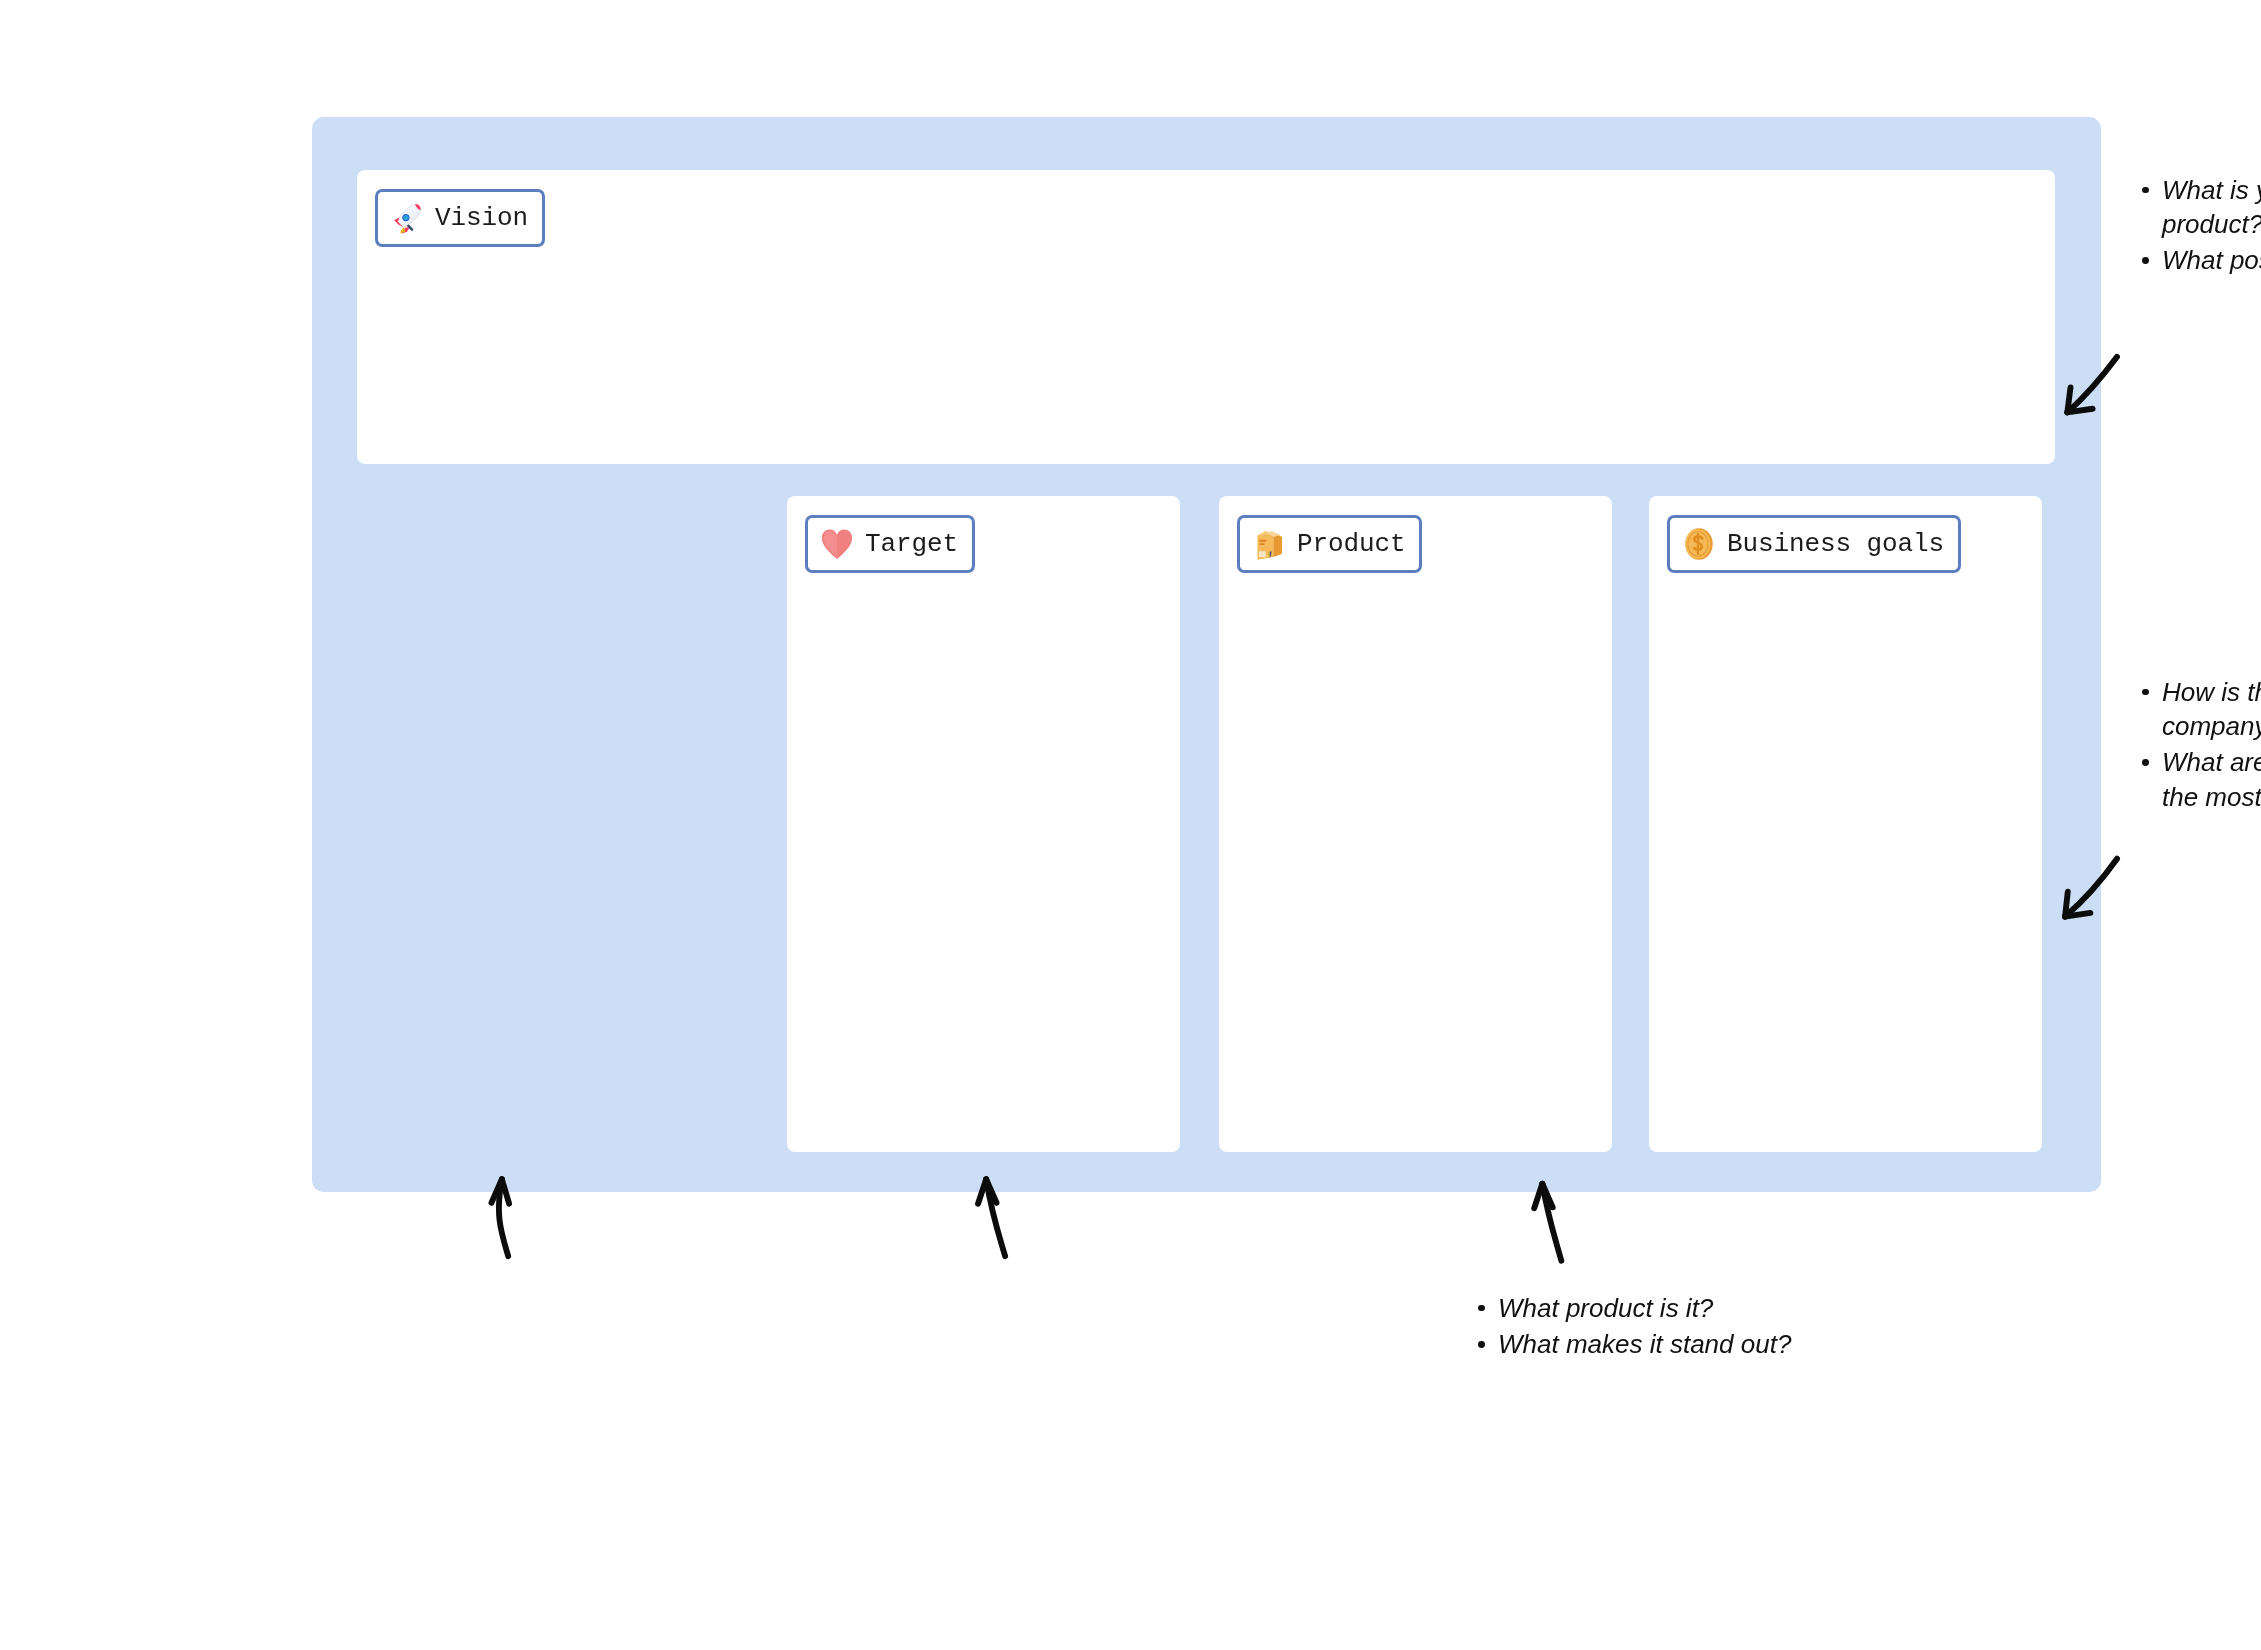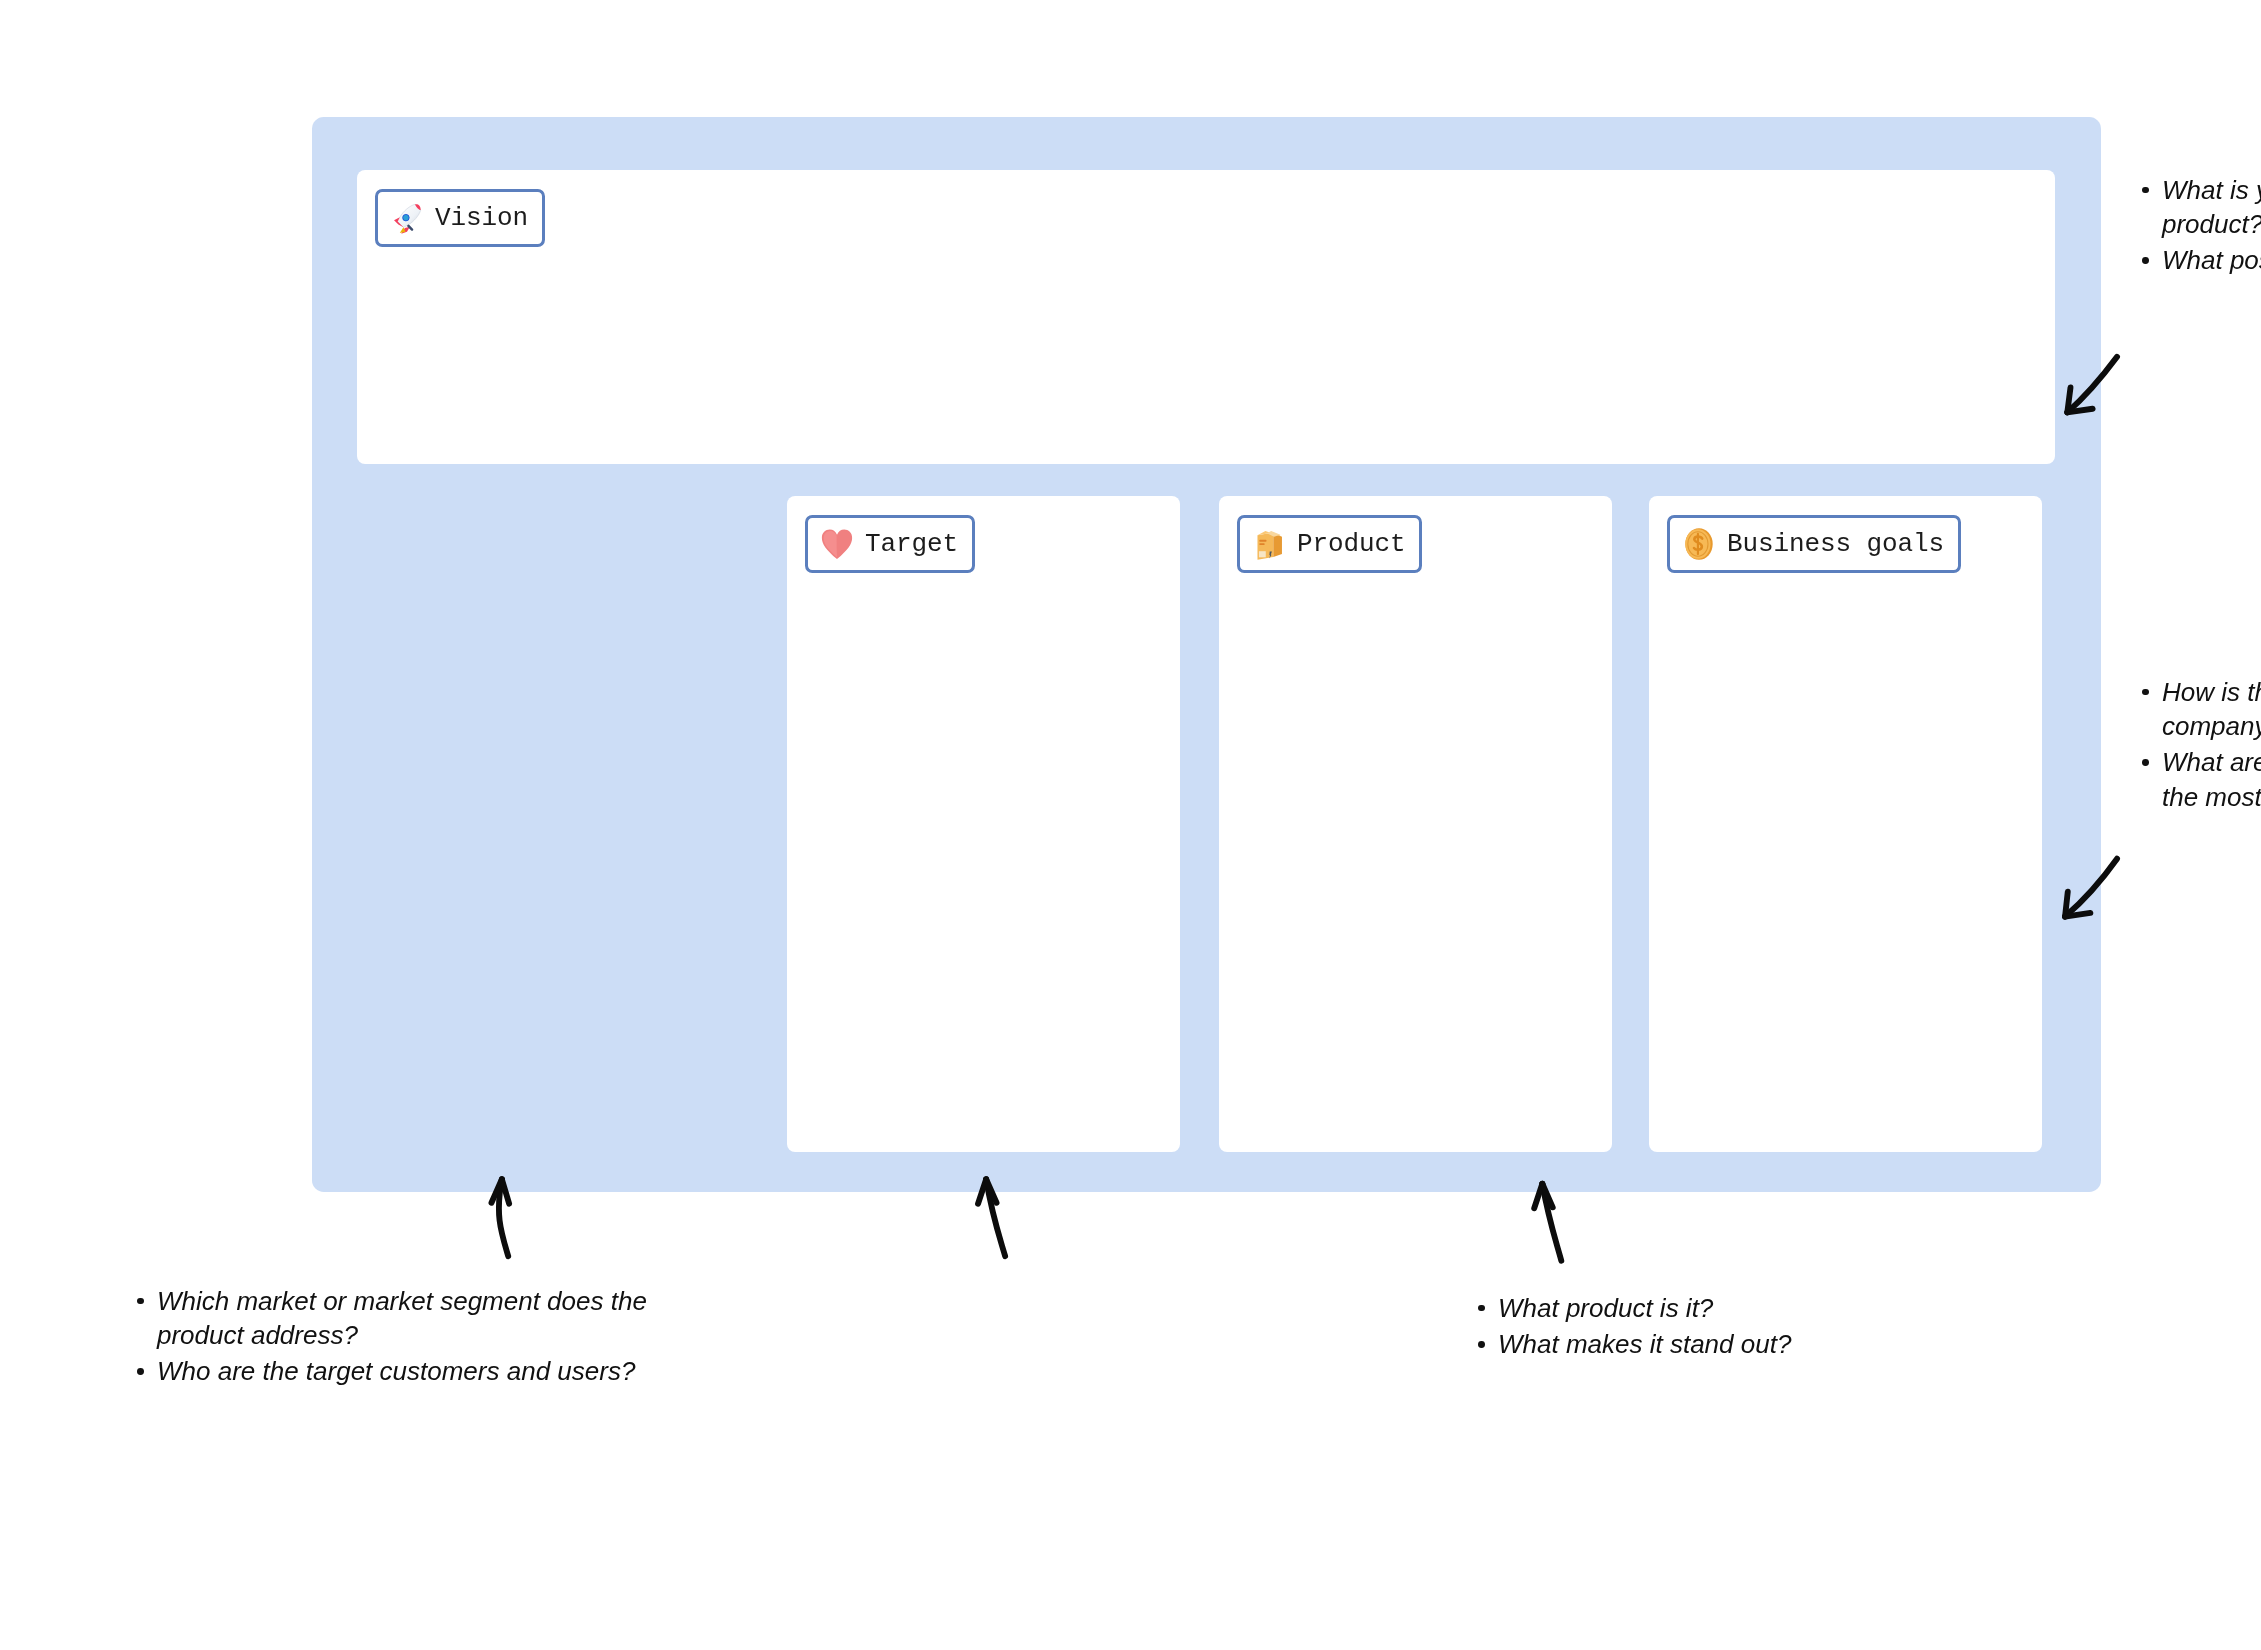--- a/index.html
+++ b/index.html
@@ -181,24 +181,20 @@
   <ul class="note note--vision">
     <li>What is your motivation for creating the product?</li>
     <li>What positive change should it create?</li>
   </ul>
 
   <ul class="note note--goals">
     <li>How is the product going to benefit the company?</li>
     <li>What are the desired business benefits?(move the most important one to the top)</li>
   </ul>
 
-  <ul class="note note--target">
-    <li>Which market or market segment does the product address?</li>
-    <li>Who are the target customers and users?</li>
-  </ul>
 
 
   <ul class="note note--product">
     <li>What product is it?</li>
     <li>What makes it stand out?</li>
   </ul>
 
   <svg class="arrow-layer" viewBox="0 0 6144 3649">
 
     <g>

